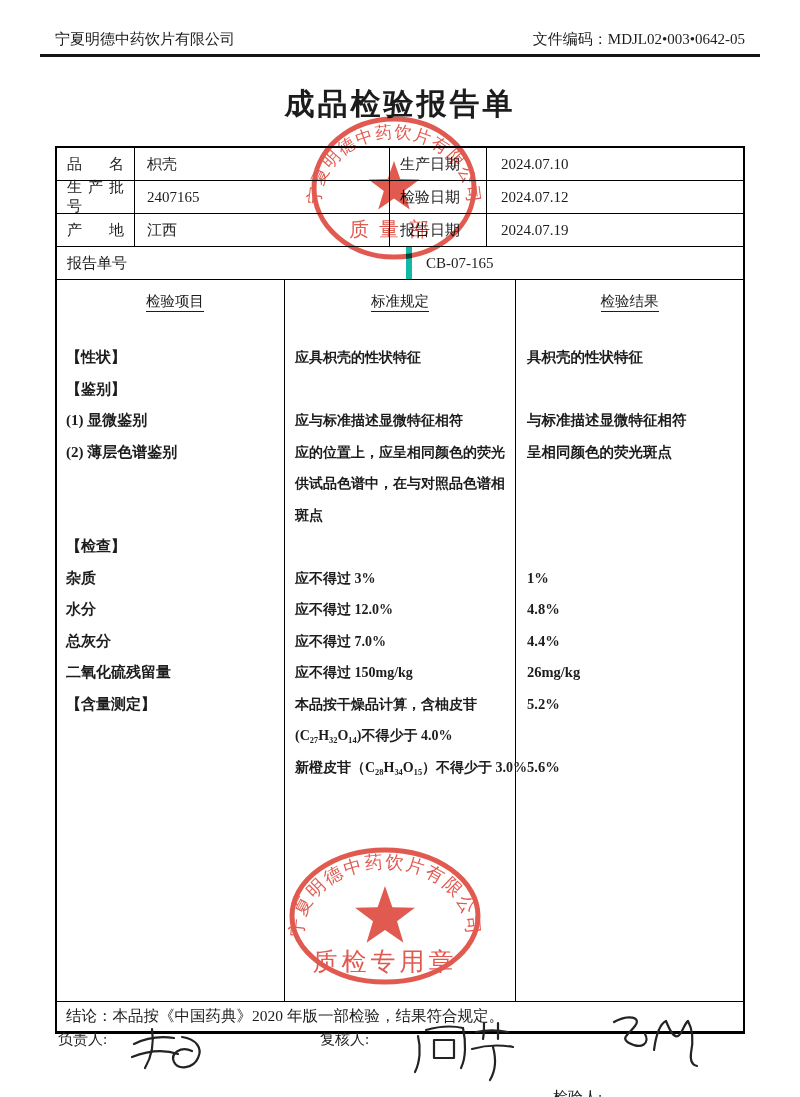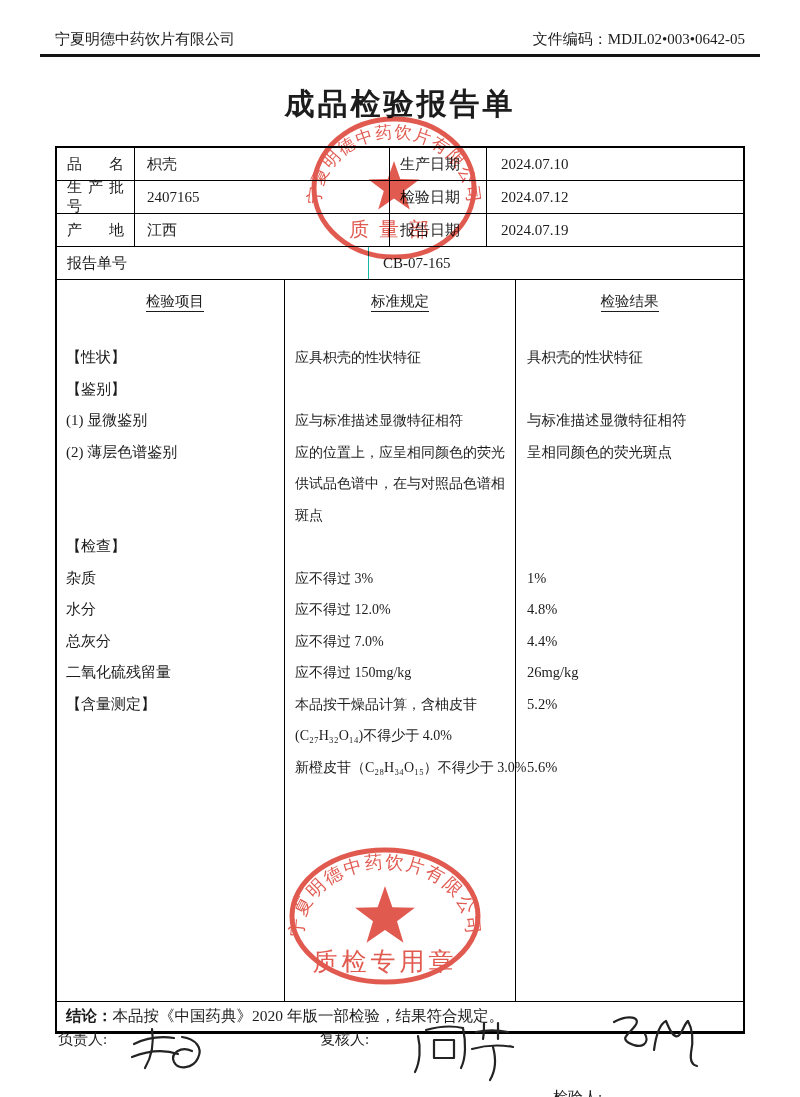--- a/index.html
+++ b/index.html
@@ -16,39 +16,39 @@
   
   .tbl{position:absolute;left:55px;top:146px;width:690px;box-sizing:border-box;
        border:2px solid #000;border-bottom:3px solid #000;background:transparent;}
   .irow{display:flex;height:32px;border-bottom:1px solid #000;font-size:15px;}
   .irow>div{box-sizing:border-box;display:flex;align-items:center;padding:0 10px;}
   .lab{width:78px;border-right:1px solid #000;}
   .lab span{width:100%;text-align:justify;text-align-last:justify;}
   .val1{width:255px;border-right:1px solid #000;padding-left:12px!important;}
   .lab2{width:97px;border-right:1px solid #000;}
   .val2{flex:1;padding-left:14px!important;}
-  .lab-wide{width:312px;border-right:1px solid #14b8a6;}
+  .lab-wide{width:355px;border-right:6px solid #14b8a6;}
   .valw{flex:1;padding-left:14px!important;}
   
   .main{display:flex;height:721px;border-bottom:1px solid #000;}
   .col{box-sizing:border-box;}
   .c1{width:228px;border-right:1px solid #000;}
   .c2{width:231px;border-right:1px solid #000;}
   .c3{flex:1;}
   .colhead{height:62px;box-sizing:border-box;padding-top:12px;font-size:14.5px;}
   .c1 .colhead{padding-left:9px;text-align:center;}
   .c2 .colhead,.c3 .colhead{text-align:center;}
   .colhead span{border-bottom:1px solid #1c1c1c;padding-bottom:2px;}
-  .bline{height:31.5px;line-height:31.5px;white-space:nowrap;}
+  .bline{height:31.5px;line-height:31.5px;white-space:nowrap;font-weight:bold;}
   .c1 .bline{font-size:15px;padding-left:9px;}
   .c2 .bline{font-size:14px;padding-left:10px;}
   .c3 .bline{font-size:14.5px;padding-left:11px;}
   
   .concl{height:29px;display:flex;align-items:center;font-size:15.5px;padding-left:9px;}
-  .concl .clab{font-weight:bold;text-align:center;}
+  .concl .clab{font-weight:normal;text-align:center;}
   
   .sigrow span{position:absolute;font-size:15px;}
   .sig-svg{position:absolute;}
   .sig-svg path{stroke:#232323;stroke-width:2.2;fill:none;stroke-linecap:round;stroke-linejoin:round;}
   
   .stamp{position:absolute;mix-blend-mode:multiply;opacity:0.88;}
 </style>
 </head>
 <body>
 

